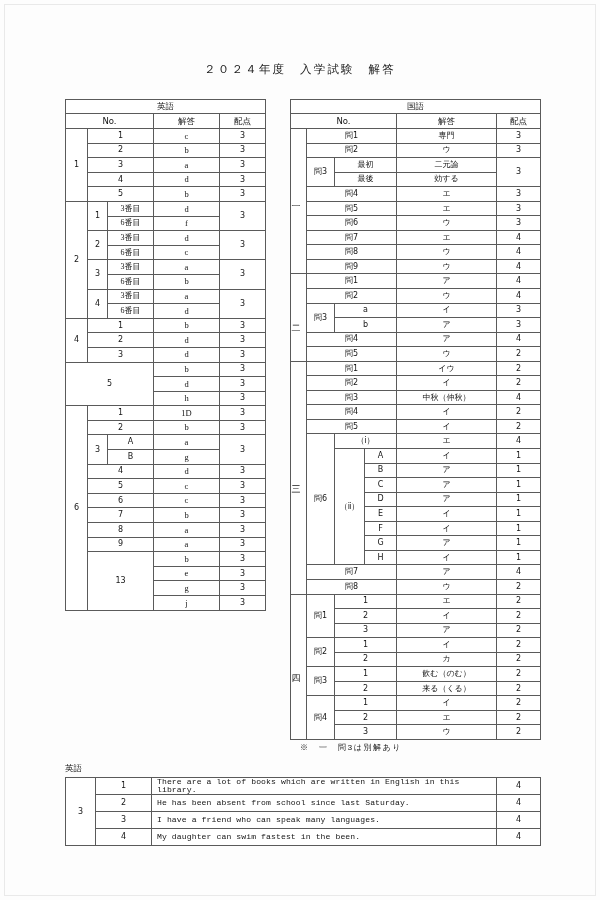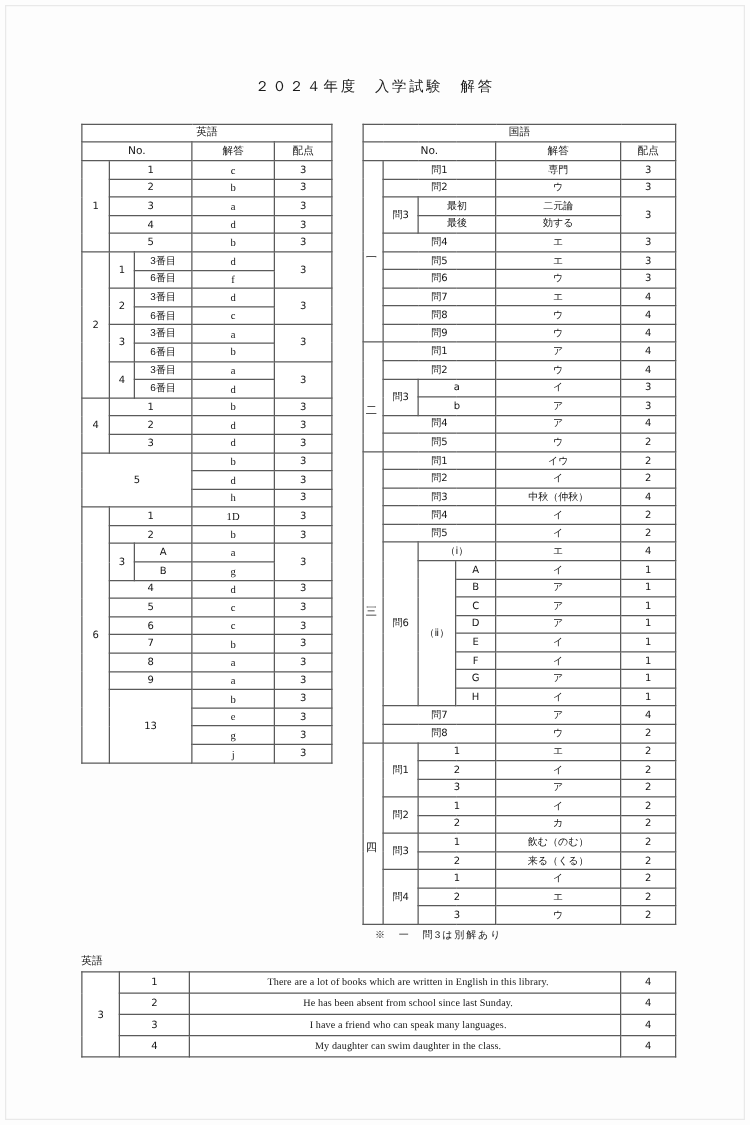--- a/index.html
+++ b/index.html
@@ -51,21 +51,21 @@
   .outer{border:1.6px solid #2b2b2b;}
 
   
   #eng-main{
     position:absolute;left:65px;top:99px;width:200px;
   }
   #eng-main td{height:13.6px;}
   #eng-main .hdr-title{height:13px;font-size:8.5px;}
   #eng-main .hdr{height:14px;font-size:8.5px;}
   .ans-cell{font-family:"Liberation Serif","DejaVu Serif",serif;font-size:8.5px;}
-  .jp{font-family:Liberation Sans, sans-serif;text-align:center;}
+  .jp{font-family:Liberation Serif, serif;text-align:center;}
 
   
   #jpn-main{
     position:absolute;left:290px;top:99px;width:250px;
   }
   #jpn-main td{height:13.55px;}
   #jpn-main .hdr-title{height:13px;font-size:8.5px;}
   #jpn-main .hdr{height:14px;font-size:8.5px;}
   .vlabel{
     writing-mode:vertical-rl;
@@ -86,23 +86,23 @@
     position:absolute;left:65px;top:763px;
     font-size:8.5px;
     font-family:"DejaVu Sans","Liberation Sans",sans-serif;
     color:#141414;
   }
   #eng-write{
     position:absolute;left:65px;top:777px;width:475px;
   }
   #eng-write td{height:16px;}
   #eng-write .sent{
-    text-align:center;
+    text-align:left;
     padding-left:5px;
-    font-family:Liberation Serif, serif;
+    font-family:Liberation Mono, monospace;
     font-size:8.1px;
     letter-spacing:.1px;
   }
 </style>
 </head>
 <body>
 
 <div class="page">
   <div class="scan-edge"></div>
 
@@ -554,28 +554,28 @@
     </colgroup>
     <tbody id="eng-write-body">
         <tr>
           <td rowspan="4">3</td>
           <td>1</td>
           <td class="sent">There are a lot of books which are written in English in this library.</td>
           <td>4</td>
         </tr>
         <tr>
           <td>2</td>
-          <td class="sent">He has been absent from school since last Sunday.</td>
+          <td class="sent">He has been absent from school since last Saturday.</td>
           <td>4</td>
         </tr>
         <tr>
           <td>3</td>
           <td class="sent">I have a friend who can speak many languages.</td>
           <td>4</td>
         </tr>
         <tr>
           <td>4</td>
-          <td class="sent">My daughter can swim daughter in the class.</td>
+          <td class="sent">My daughter can swim fastest in the been.</td>
           <td>4</td>
         </tr>
       </tbody>
   </table>
 </div>
 
 </body></html>

